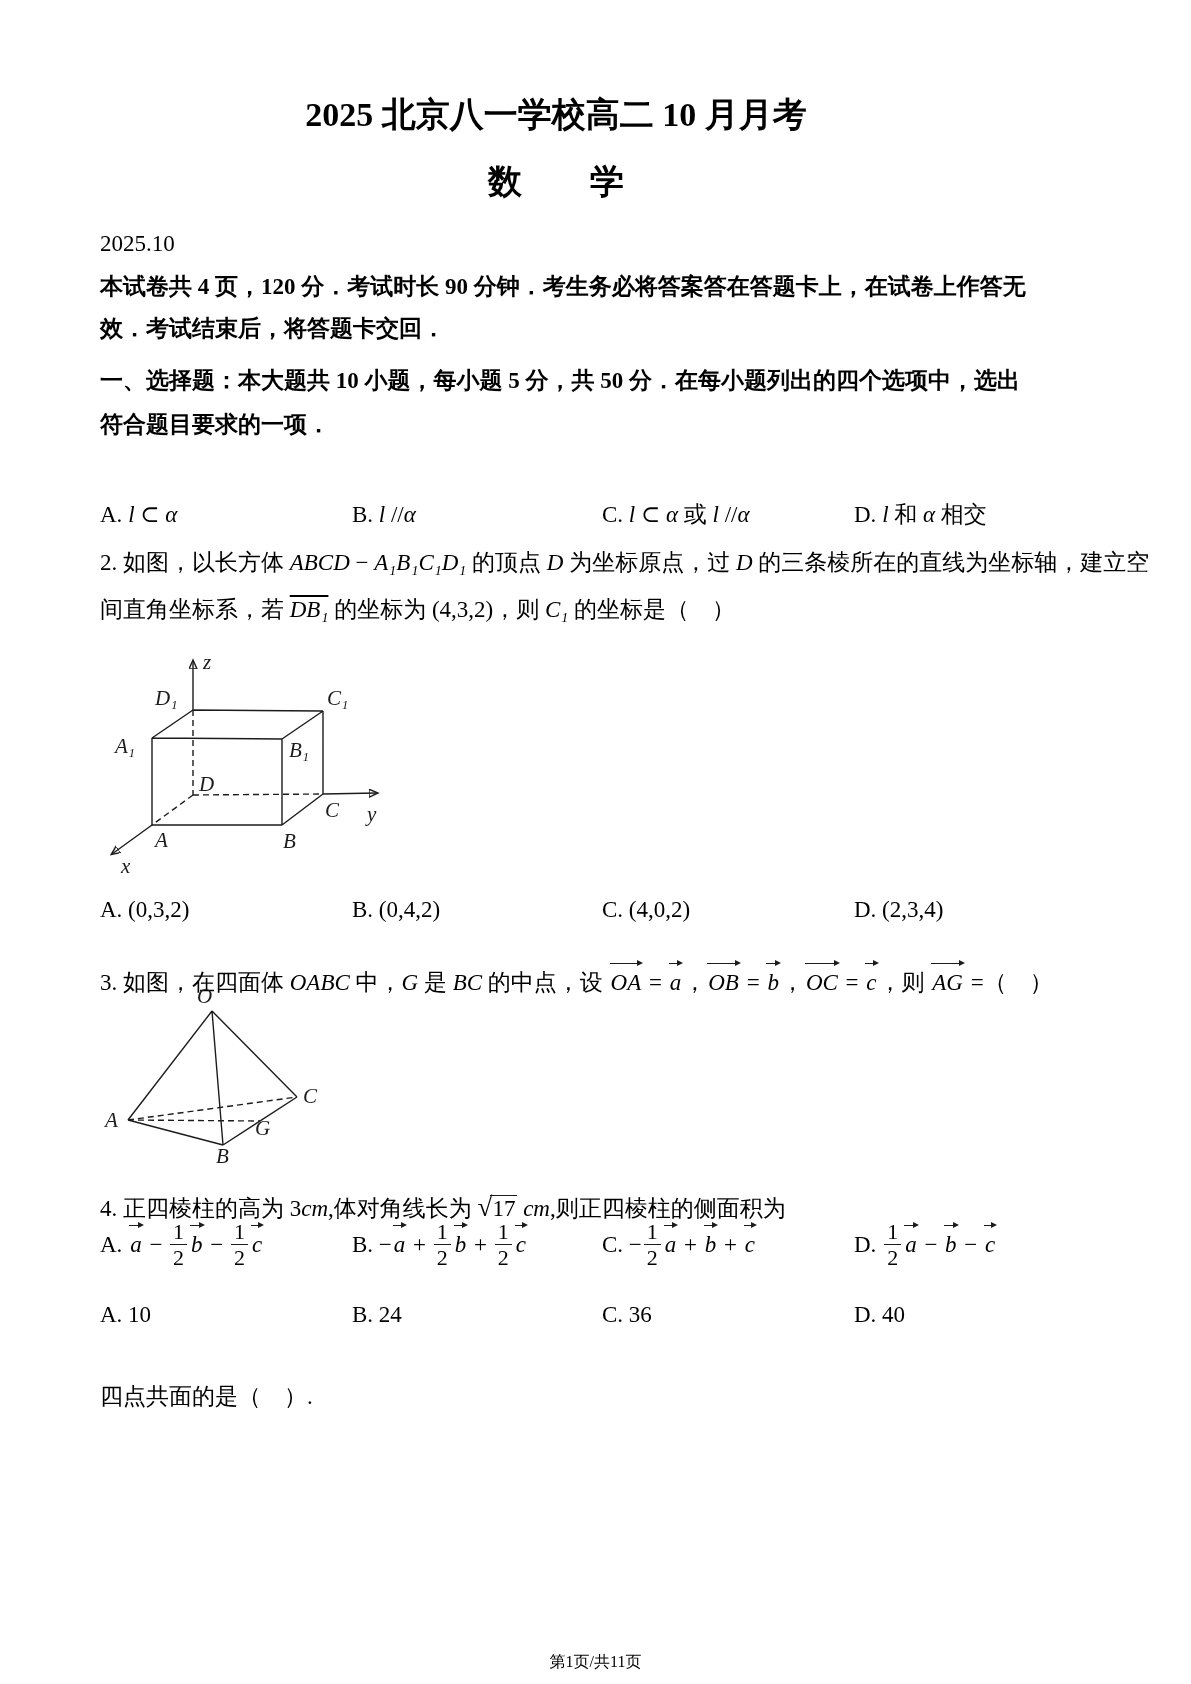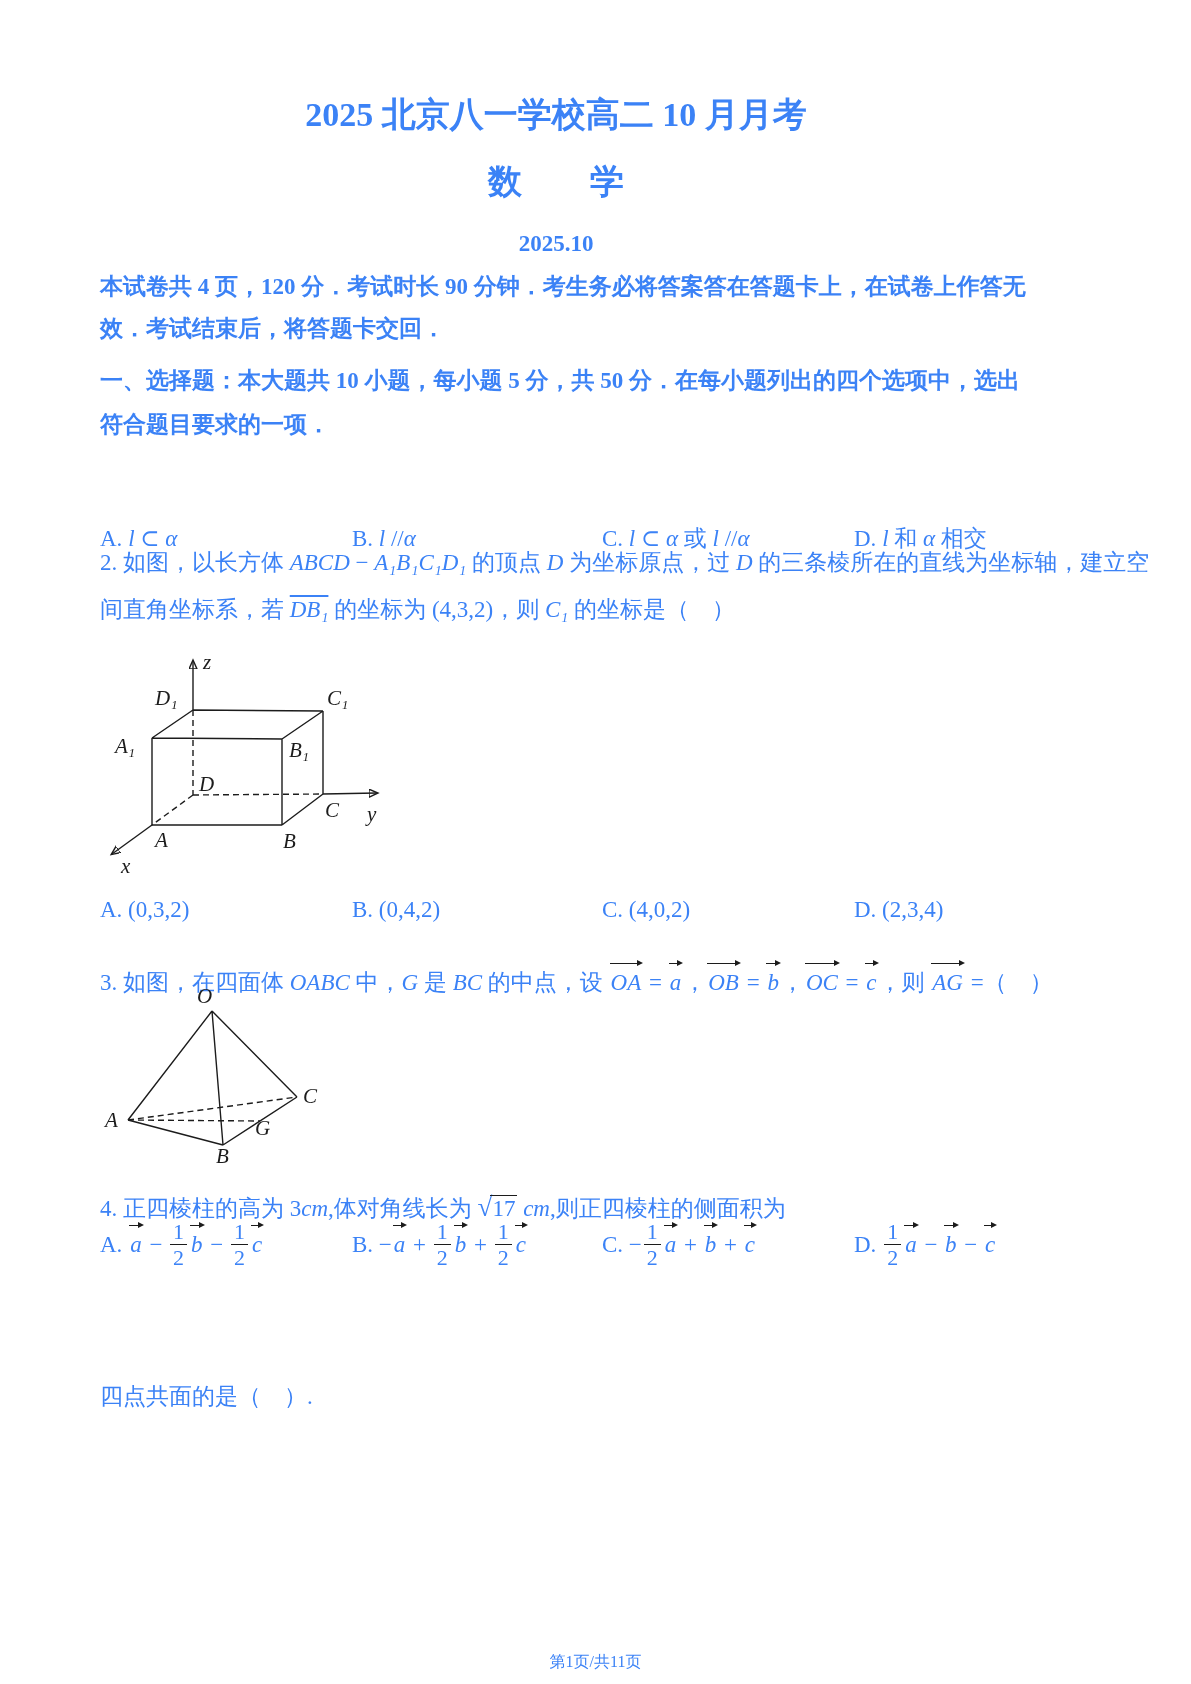--- a/index.html
+++ b/index.html
@@ -1,21 +1,21 @@
 <!DOCTYPE html>
 <html><head>
 <meta charset="utf-8">
 <style>
   html,body{margin:0;padding:0;background:#e8e8e8;}
   .page{position:relative;width:1191px;height:1684px;background:#ffffff;margin:0 auto;
-        font-family:"Liberation Serif","DejaVu Serif",serif;color:#3b82f6;overflow:hidden;}
+        font-family:"Liberation Serif","DejaVu Serif",serif;color:#000000;overflow:hidden;}
   .t{position:absolute;white-space:nowrap;font-size:23px;line-height:30px;}
   .b{font-weight:bold;}
   .title{left:100px;width:912px;text-align:center;font-size:34px;line-height:42px;font-weight:bold;}
-  .date{left:100px;width:912px;text-align:center;font-weight:bold;}
+  .date{left:100px;width:912px;text-align:left;font-weight:normal;}
   .footer{left:0;width:1191px;text-align:center;font-size:16px;line-height:26px;}
   .opts{position:absolute;left:100px;width:980px;display:grid;
         grid-template-columns:252px 250px 252px 1fr;font-size:23px;line-height:30px;}
   .opts .cell{white-space:nowrap;}
   
   .mi{font-style:italic;}
   .raised{position:relative;top:-9px;font-style:italic;display:inline-block;padding:0 1px;}
   .ol{text-decoration:overline;font-style:italic;margin-top:15px;}
   .vec{position:relative;display:inline-block;font-style:italic;padding:0 2px;margin-top:32px;}
   .vec::before{content:"";position:absolute;left:1px;right:6px;top:-5px;border-top:1.4px solid #1c1c1c;}
@@ -42,21 +42,21 @@
   <div class="t title" style="top:94px">2025 北京八一学校高二 10 月月考</div>
   <div class="t title" style="top:161px">数　　学</div>
   <div class="t date" style="top:229px">2025.10</div>
 
   <div class="t b" style="left:100px;top:272px">本试卷共 4 页，120 分．考试时长 90 分钟．考生务必将答案答在答题卡上，在试卷上作答无</div>
   <div class="t b" style="left:100px;top:314px">效．考试结束后，将答题卡交回．</div>
 
   <div class="t b" style="left:100px;top:366px">一、选择题：本大题共 10 小题，每小题 5 分，共 50 分．在每小题列出的四个选项中，选出</div>
   <div class="t b" style="left:100px;top:410px">符合题目要求的一项．</div>
 
-  <div class="opts" style="top:524px">
+  <div class="opts" style="top:500px">
     <span class="cell">A. <span class="mi">l</span> ⊂ <span class="mi">α</span></span>
     <span class="cell">B.  <span class="mi">l</span> //<span class="mi">α</span></span>
     <span class="cell">C. <span class="mi">l</span> ⊂ <span class="mi">α</span> 或 <span class="mi">l</span> //<span class="mi">α</span></span>
     <span class="cell">D. <span class="mi">l</span> 和 <span class="mi">α</span> 相交</span>
   </div>
 
   <div class="t" style="left:100px;top:548px">2. 如图，以长方体 <span class="mi">ABCD</span> − <span class="mi">A₁B₁C₁D₁</span> 的顶点 <span class="mi">D</span> 为坐标原点，过 <span class="mi">D</span> 的三条棱所在的直线为坐标轴，建立空</div>
   <div class="t" style="left:100px;top:595px">间直角坐标系，若 <span class="ol">DB₁</span> 的坐标为 (4,3,2)，则 <span class="mi">C₁</span> 的坐标是（　）</div>
 
   <svg class="fig" style="left:95px;top:643px" width="300" height="235" viewBox="0 0 300 235">
@@ -108,17 +108,23 @@
   </svg>
 
   <div class="opts" style="top:1198px">
     <span class="cell">A. <span class="vec">a</span> − <span class="frac"><span class="fn">1</span><span class="fd">2</span></span><span class="vec">b</span> − <span class="frac"><span class="fn">1</span><span class="fd">2</span></span><span class="vec">c</span></span>
     <span class="cell">B. −<span class="vec">a</span> + <span class="frac"><span class="fn">1</span><span class="fd">2</span></span><span class="vec">b</span> + <span class="frac"><span class="fn">1</span><span class="fd">2</span></span><span class="vec">c</span></span>
     <span class="cell">C. −<span class="frac"><span class="fn">1</span><span class="fd">2</span></span><span class="vec">a</span> + <span class="vec">b</span> + <span class="vec">c</span></span>
     <span class="cell">D. <span class="frac"><span class="fn">1</span><span class="fd">2</span></span><span class="vec">a</span> − <span class="vec">b</span> − <span class="vec">c</span></span>
   </div>
 
   <div class="t" style="left:100px;top:1192px">4. 正四棱柱的高为 3<span class="mi">cm</span>,体对角线长为 <span class="sqrt"><span class="rad">√</span><span class="radi">17</span></span> <span class="mi">cm</span>,则正四棱柱的侧面积为</div>
+  <div class="opts" style="top:1300px">
+    <span class="cell">A. 10</span>
+    <span class="cell">B. 24</span>
+    <span class="cell">C. 36</span>
+    <span class="cell">D. 40</span>
+  </div>
 
   <div class="t" style="left:100px;top:1382px">四点共面的是（　）.</div>
 
   <div class="t footer" style="top:1649px">第1页/共11页</div>
 </div>
 
 </body></html>

